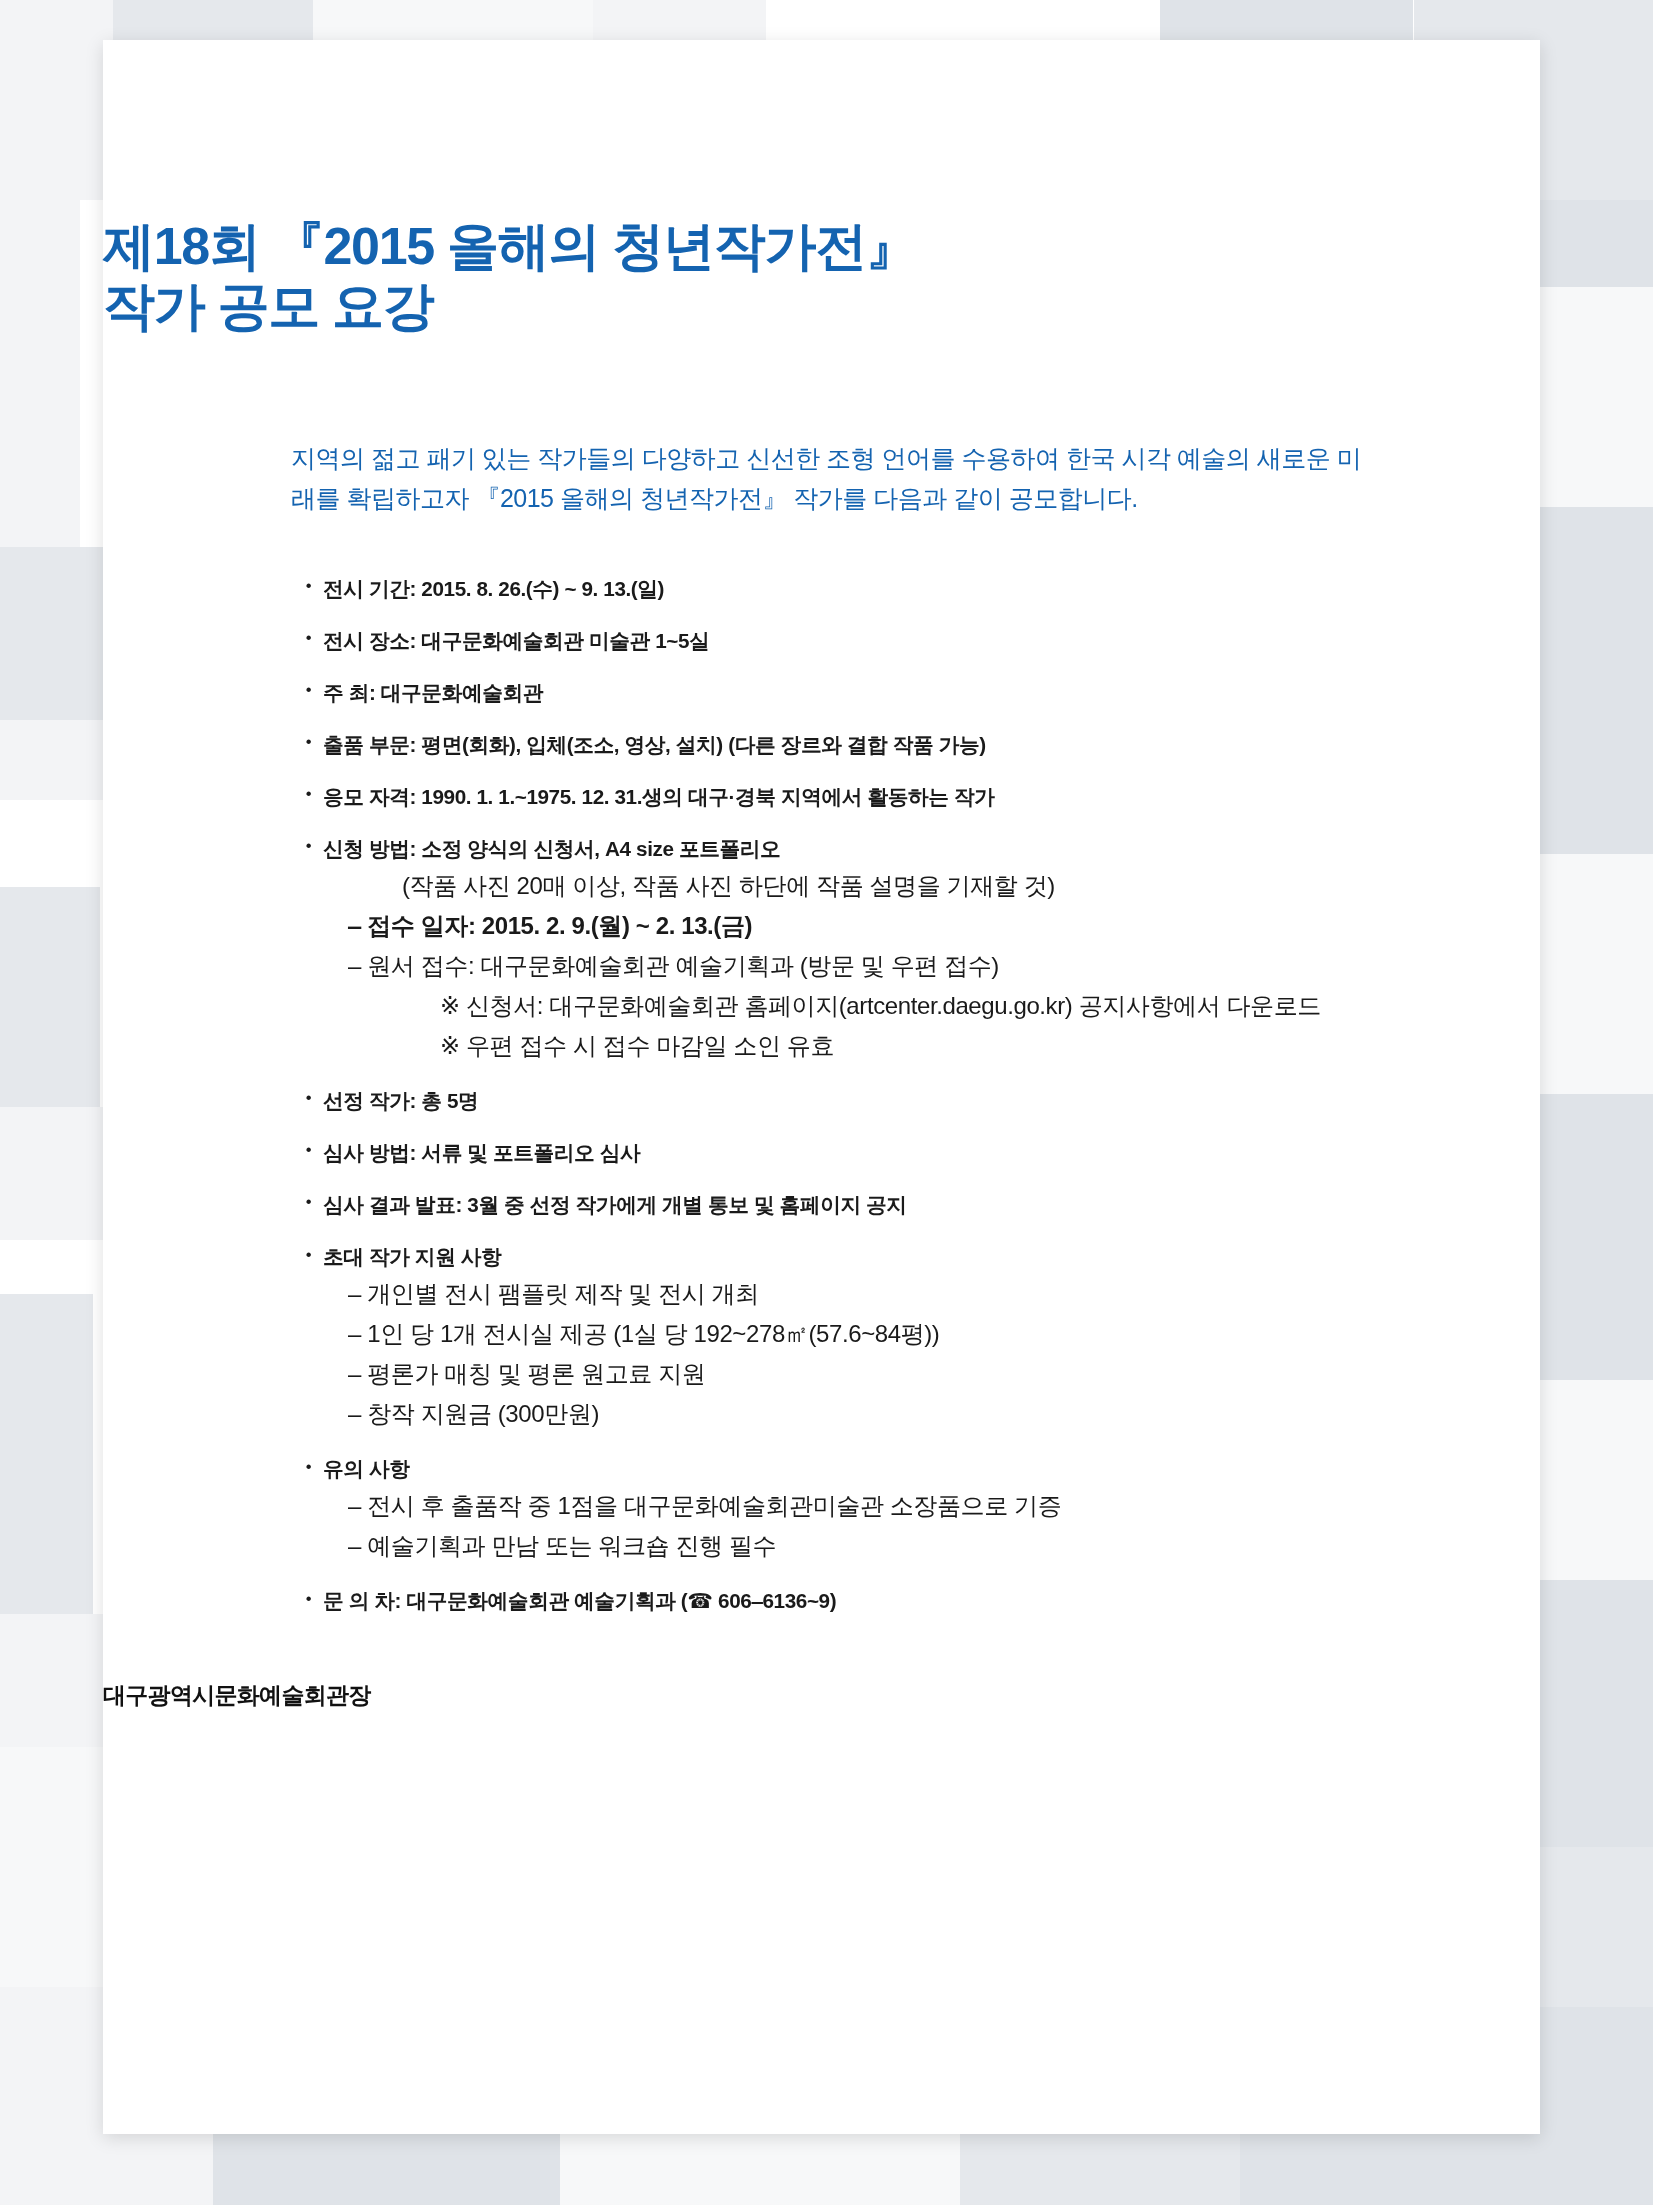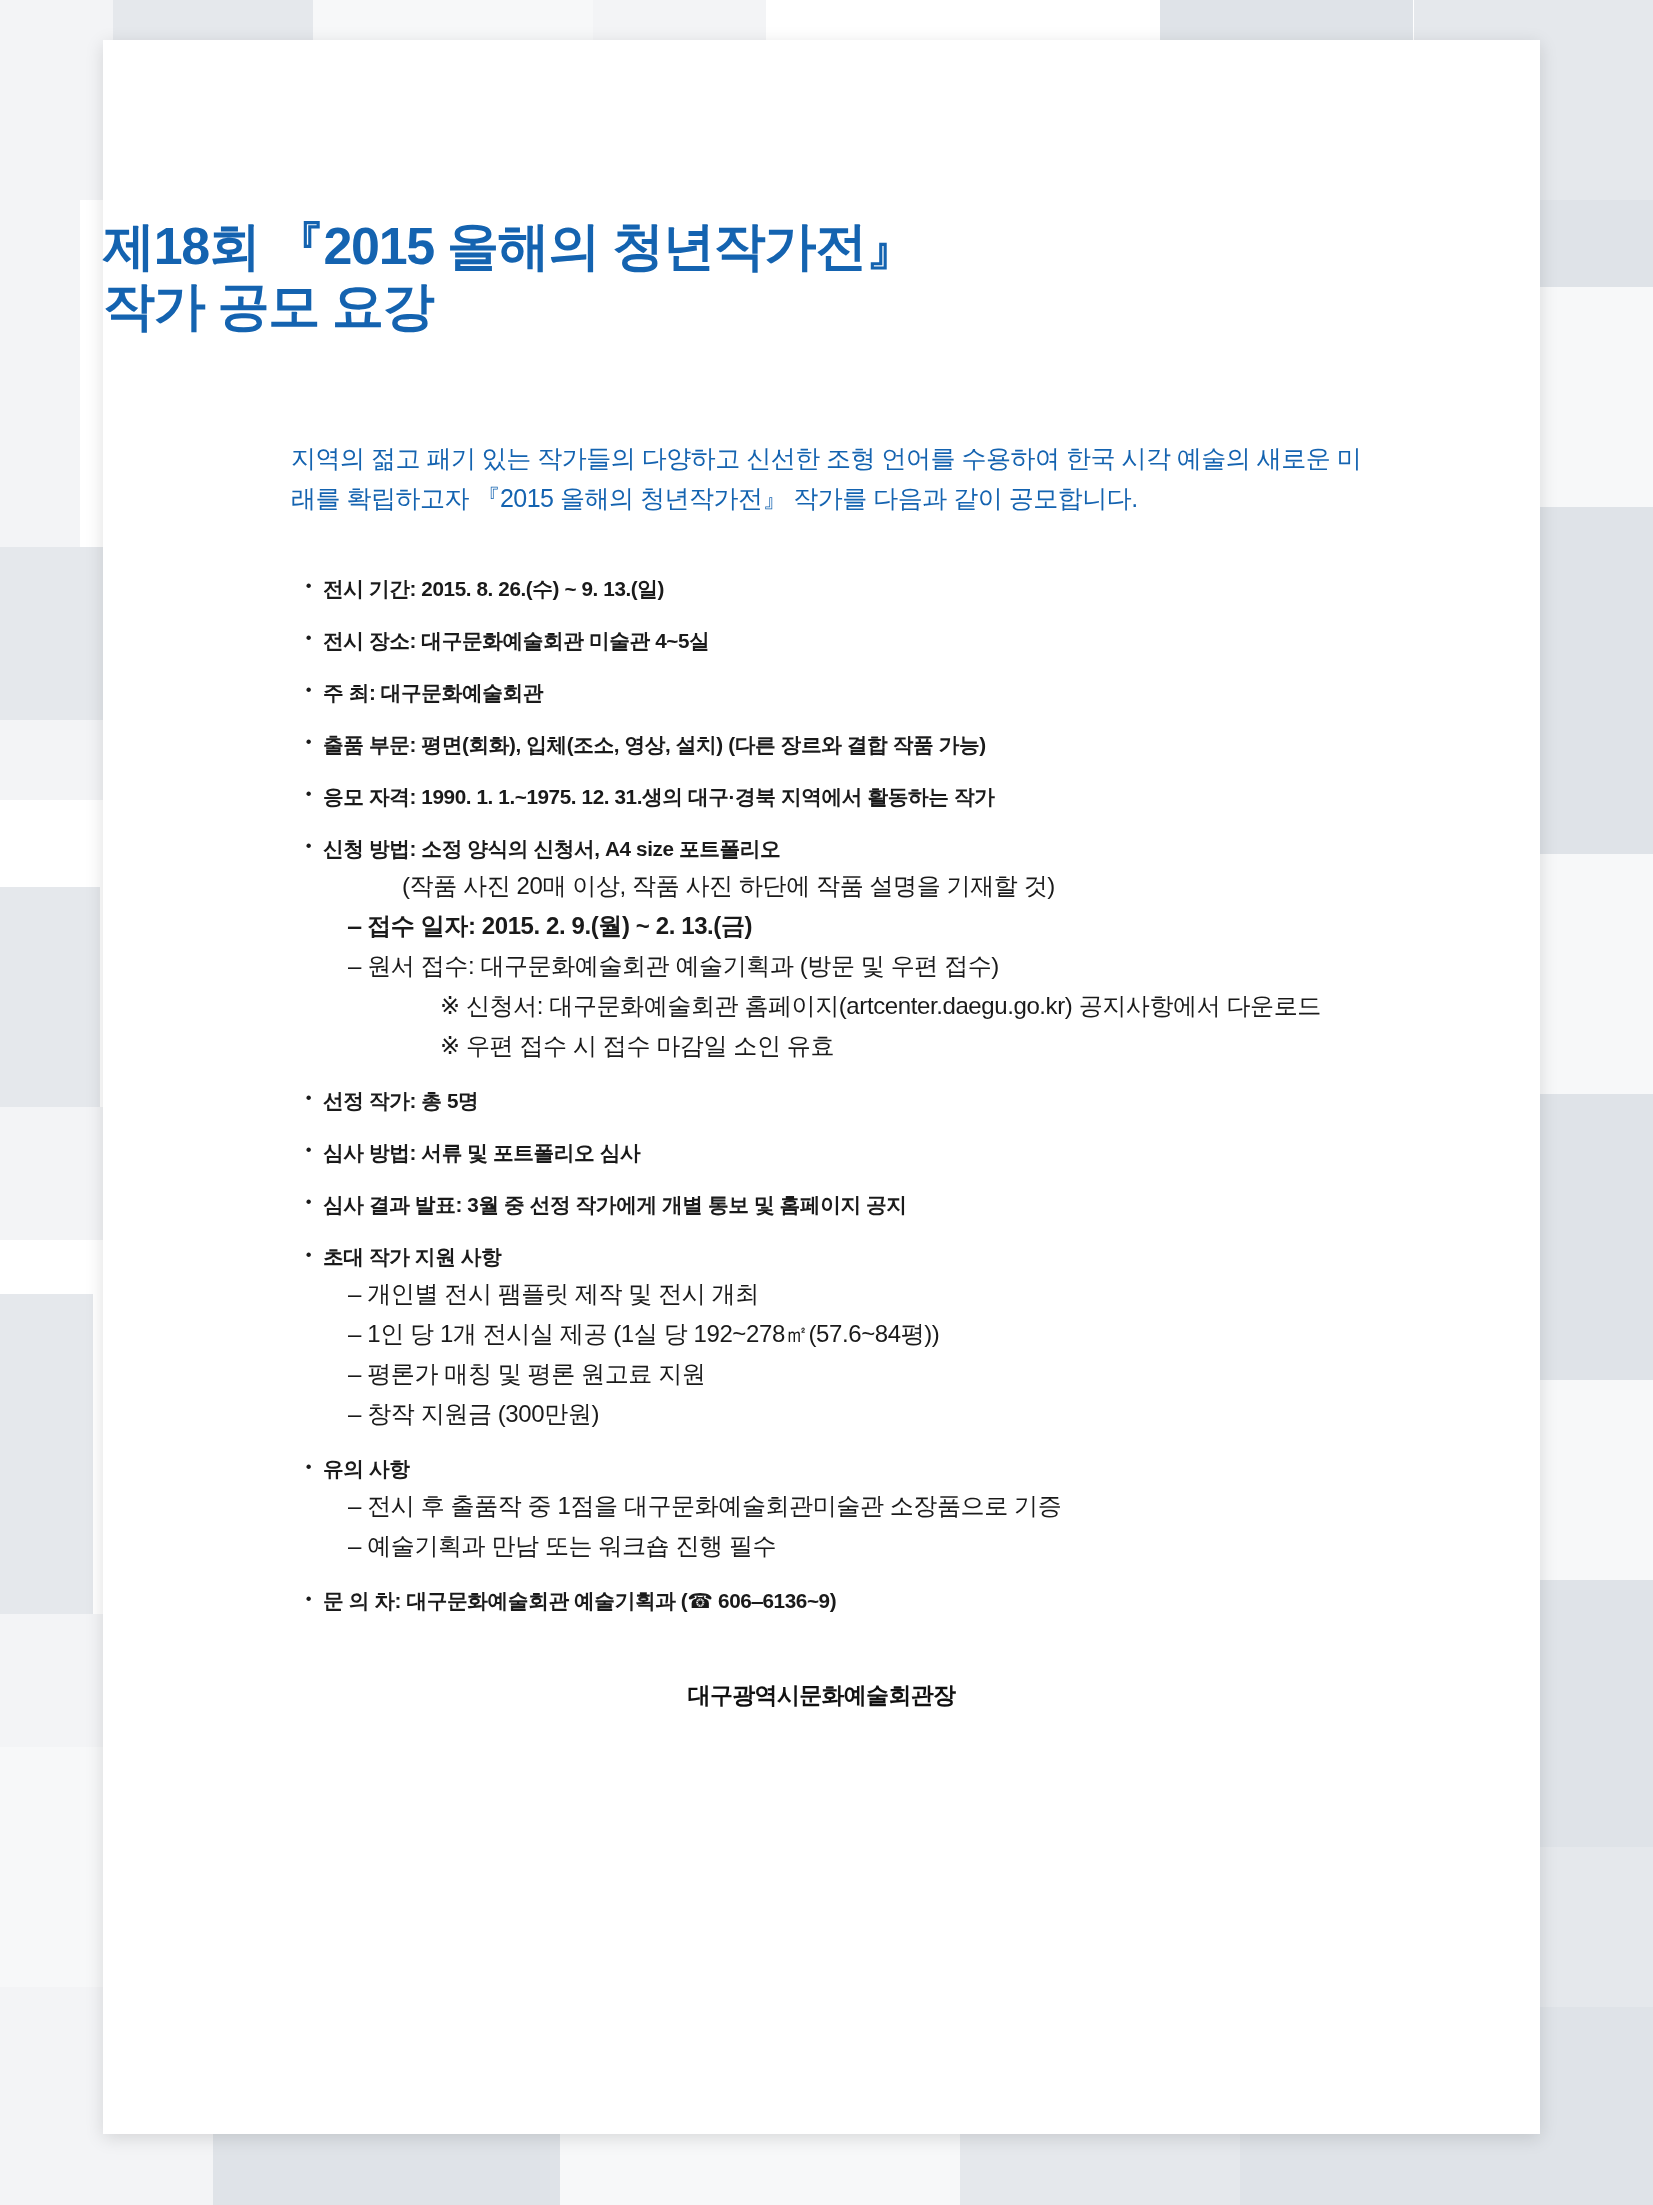--- a/index.html
+++ b/index.html
@@ -111,21 +111,20 @@
   }
   .indent1 { padding-left: 25px; }
   .indent3 { padding-left: 79px; }
   .indent4 { padding-left: 117px; }
   .bold { font-weight: bold; }
 
   .gap-top { margin-top: 12px; }
 
   .signature {
     margin-top: 64px;
-    text-align: center;
     font-size: 23px;
     font-weight: bold;
     letter-spacing: -0.7px;
     color: #111;
   }
 </style>
 </head>
 <body>
 
 <div id="bg">
@@ -176,21 +175,21 @@
 
     <div class="item">
       <span class="bullet">•</span>
       <span class="lbl">전시 기간:</span>
       <span class="val">2015. 8. 26.(수) ~ 9. 13.(일)</span>
     </div>
 
     <div class="item">
       <span class="bullet">•</span>
       <span class="lbl">전시 장소:</span>
-      <span class="val">대구문화예술회관 미술관 4~5실</span>
+      <span class="val">대구문화예술회관 미술관 1~5실</span>
     </div>
 
     <div class="item">
       <span class="bullet">•</span>
       <span class="lbl">주       최:</span>
       <span class="val">대구문화예술회관</span>
     </div>
 
     <div class="item">
       <span class="bullet">•</span>

